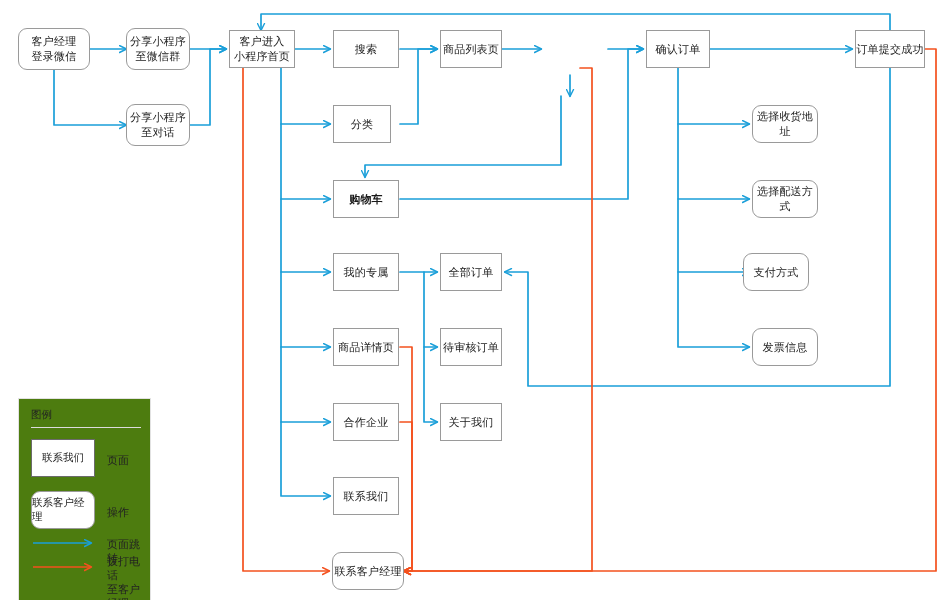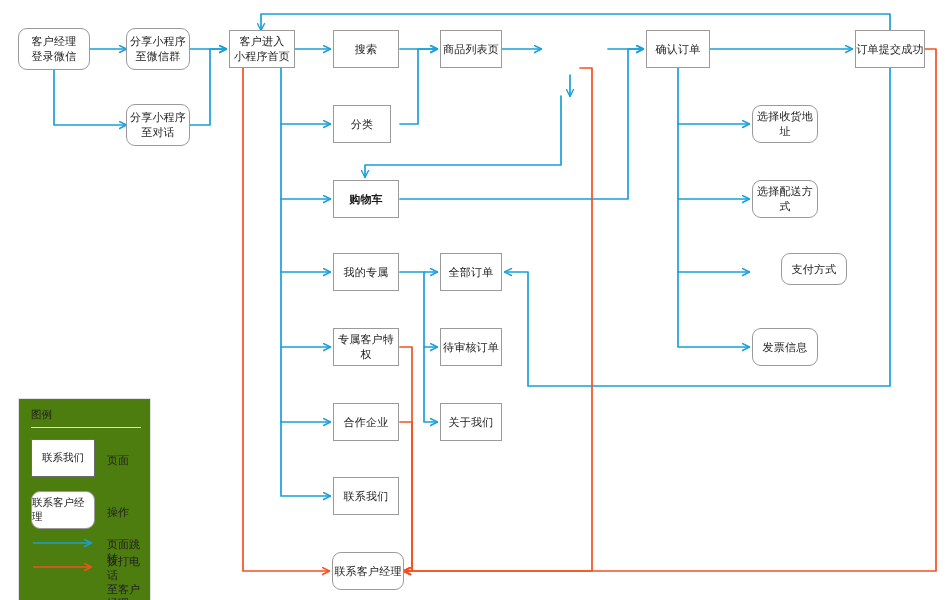--- a/index.html
+++ b/index.html
@@ -207,21 +207,21 @@
 
   <div class="node" style="left:333px;top:180px;width:66px;height:38px;font-weight:bold;">
     <span class="lbl">购物车</span>
   </div>
 
   <div class="node" style="left:333px;top:253px;width:66px;height:38px;">
     <span class="lbl">我的专属</span>
   </div>
 
   <div class="node" style="left:333px;top:328px;width:66px;height:38px;">
-    <span class="lbl">专属客户特权</span>
+    <span class="lbl">商品详情页</span>
   </div>
 
   <div class="node" style="left:333px;top:403px;width:66px;height:38px;">
     <span class="lbl">合作企业</span>
   </div>
 
   <div class="node" style="left:333px;top:477px;width:66px;height:38px;">
     <span class="lbl">联系我们</span>
   </div>
 
@@ -251,21 +251,21 @@
   </div>
 
   <div class="node op" style="left:752px;top:105px;width:66px;height:38px;">
     <span class="lbl">选择收货地址</span>
   </div>
 
   <div class="node op" style="left:752px;top:180px;width:66px;height:38px;">
     <span class="lbl">选择配送方式</span>
   </div>
 
-  <div class="node op" style="left:781px;top:253px;width:66px;height:32px;">
+  <div class="node op" style="left:743px;top:253px;width:66px;height:38px;">
     <span class="lbl">支付方式</span>
   </div>
 
   <div class="node op" style="left:752px;top:328px;width:66px;height:38px;">
     <span class="lbl">发票信息</span>
   </div>
 
   <div class="node" style="left:855px;top:30px;width:70px;height:38px;">
     <span class="lbl">订单提交成功</span>
   </div>

